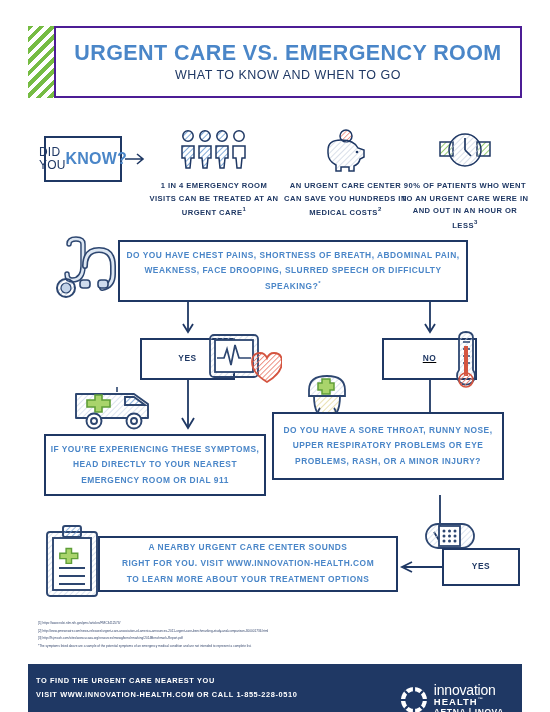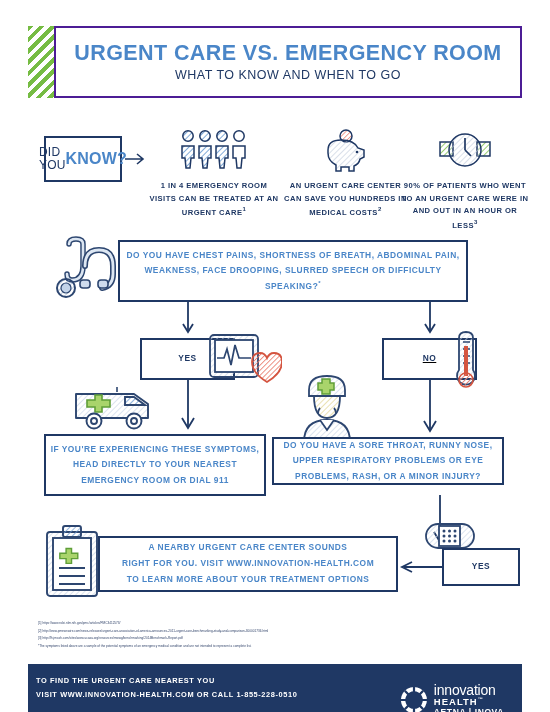--- a/index.html
+++ b/index.html
@@ -60,21 +60,21 @@
     color:#4a86c8; font-weight:bold; letter-spacing:0.5px; text-align:center;
     line-height:1.8; font-size:8.4px;
   }
   .fbox .label sup { font-size:6px; }
   .yn { color:#1f3864 !important; font-size:9px; letter-spacing:1px; }
 
   #q1 { left:118px; top:240px; width:350px; height:62px; }
   #yesBox { left:140px; top:338px; width:95px; height:42px; }
   #noBox  { left:382px; top:338px; width:95px; height:42px;text-decoration:underline; }
   #erBox  { left:44px;  top:434px; width:222px; height:62px; }
-  #q2     { left:272px; top:437px; width:232px; height:48px; }
+  #q2     { left:272px; top:412px; width:232px; height:68px; }
   #yes2   { left:442px; top:548px; width:78px; height:38px; }
   #finalBox { left:98px; top:536px; width:300px; height:56px; }
   #finalBox .label { line-height:1.9; }
   .link { color:#4a86c8; }
 
   
   .wires { position:absolute; left:0; top:0; width:550px; height:712px; pointer-events:none; }
 
   
   .ic { position:absolute; }

